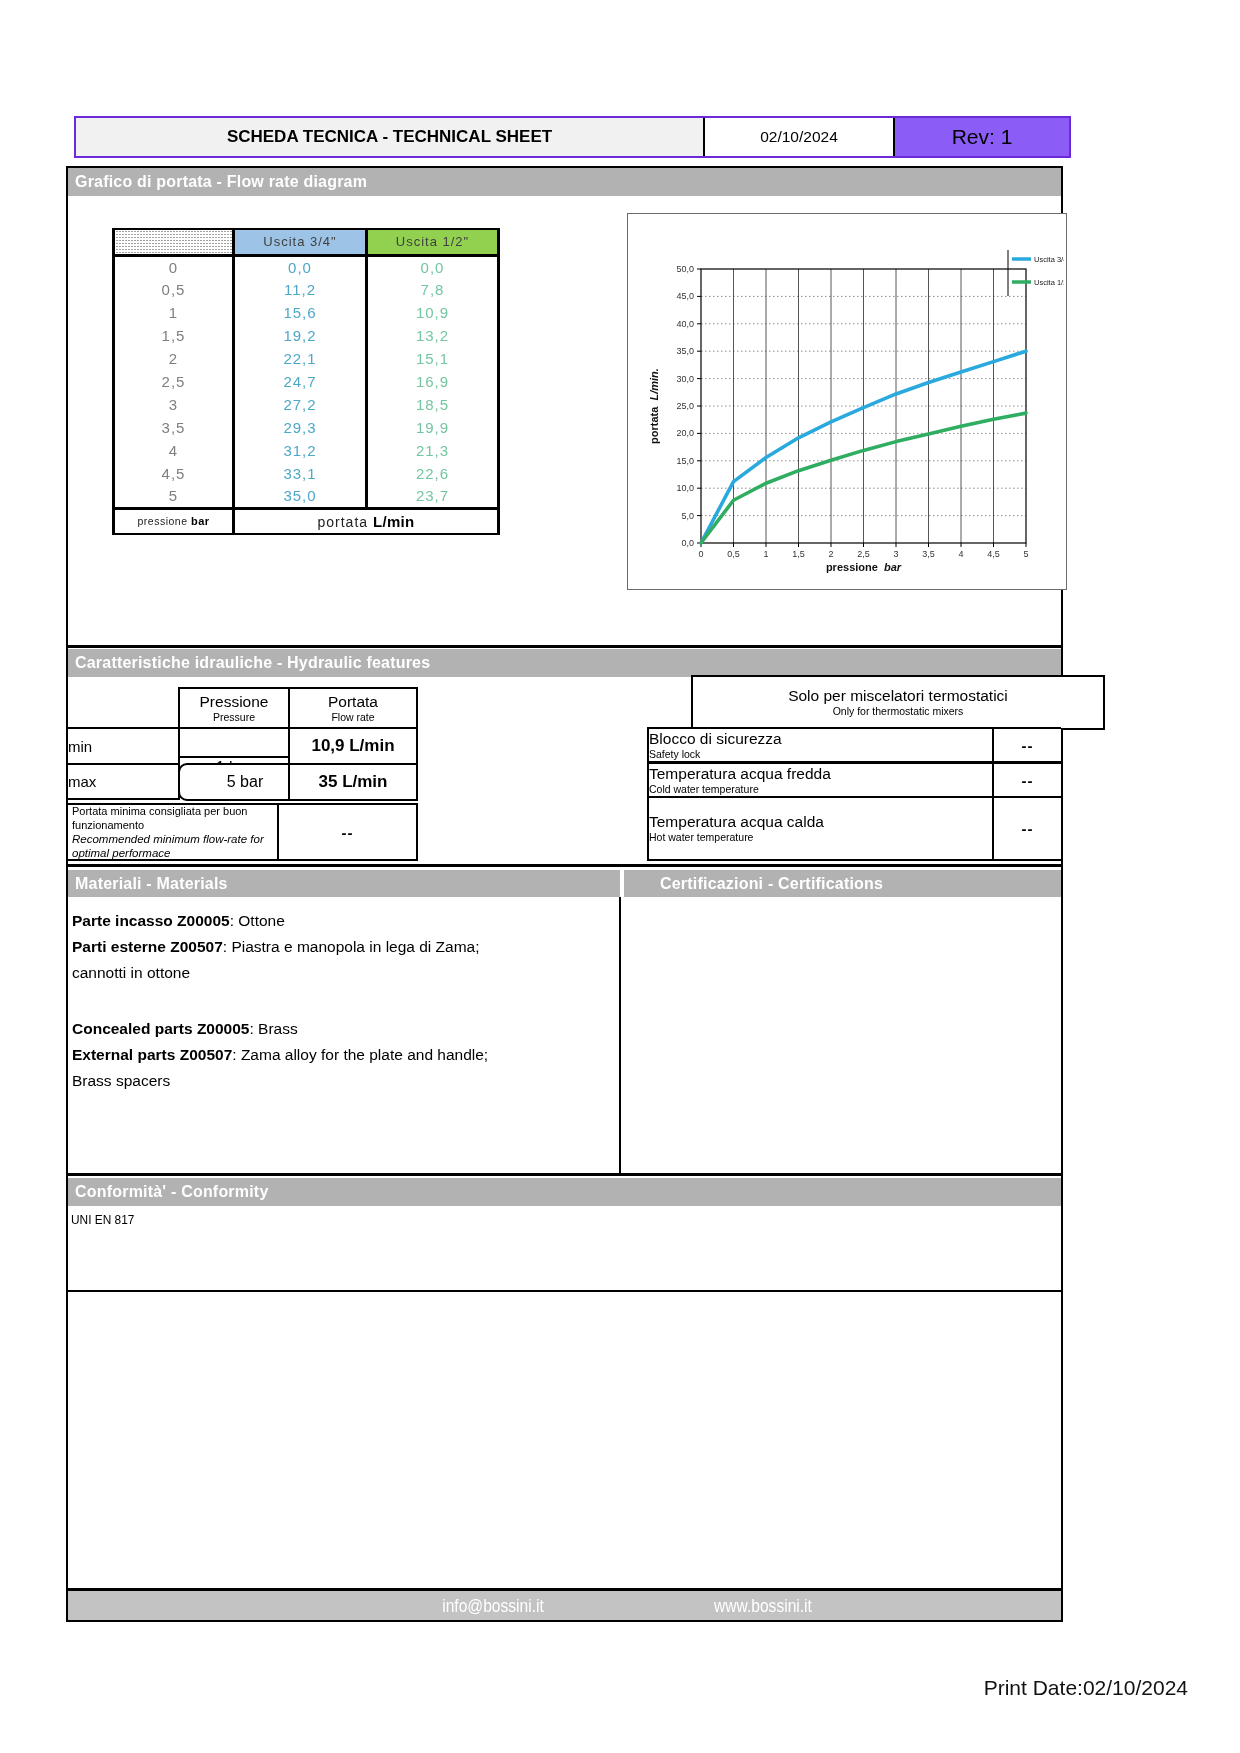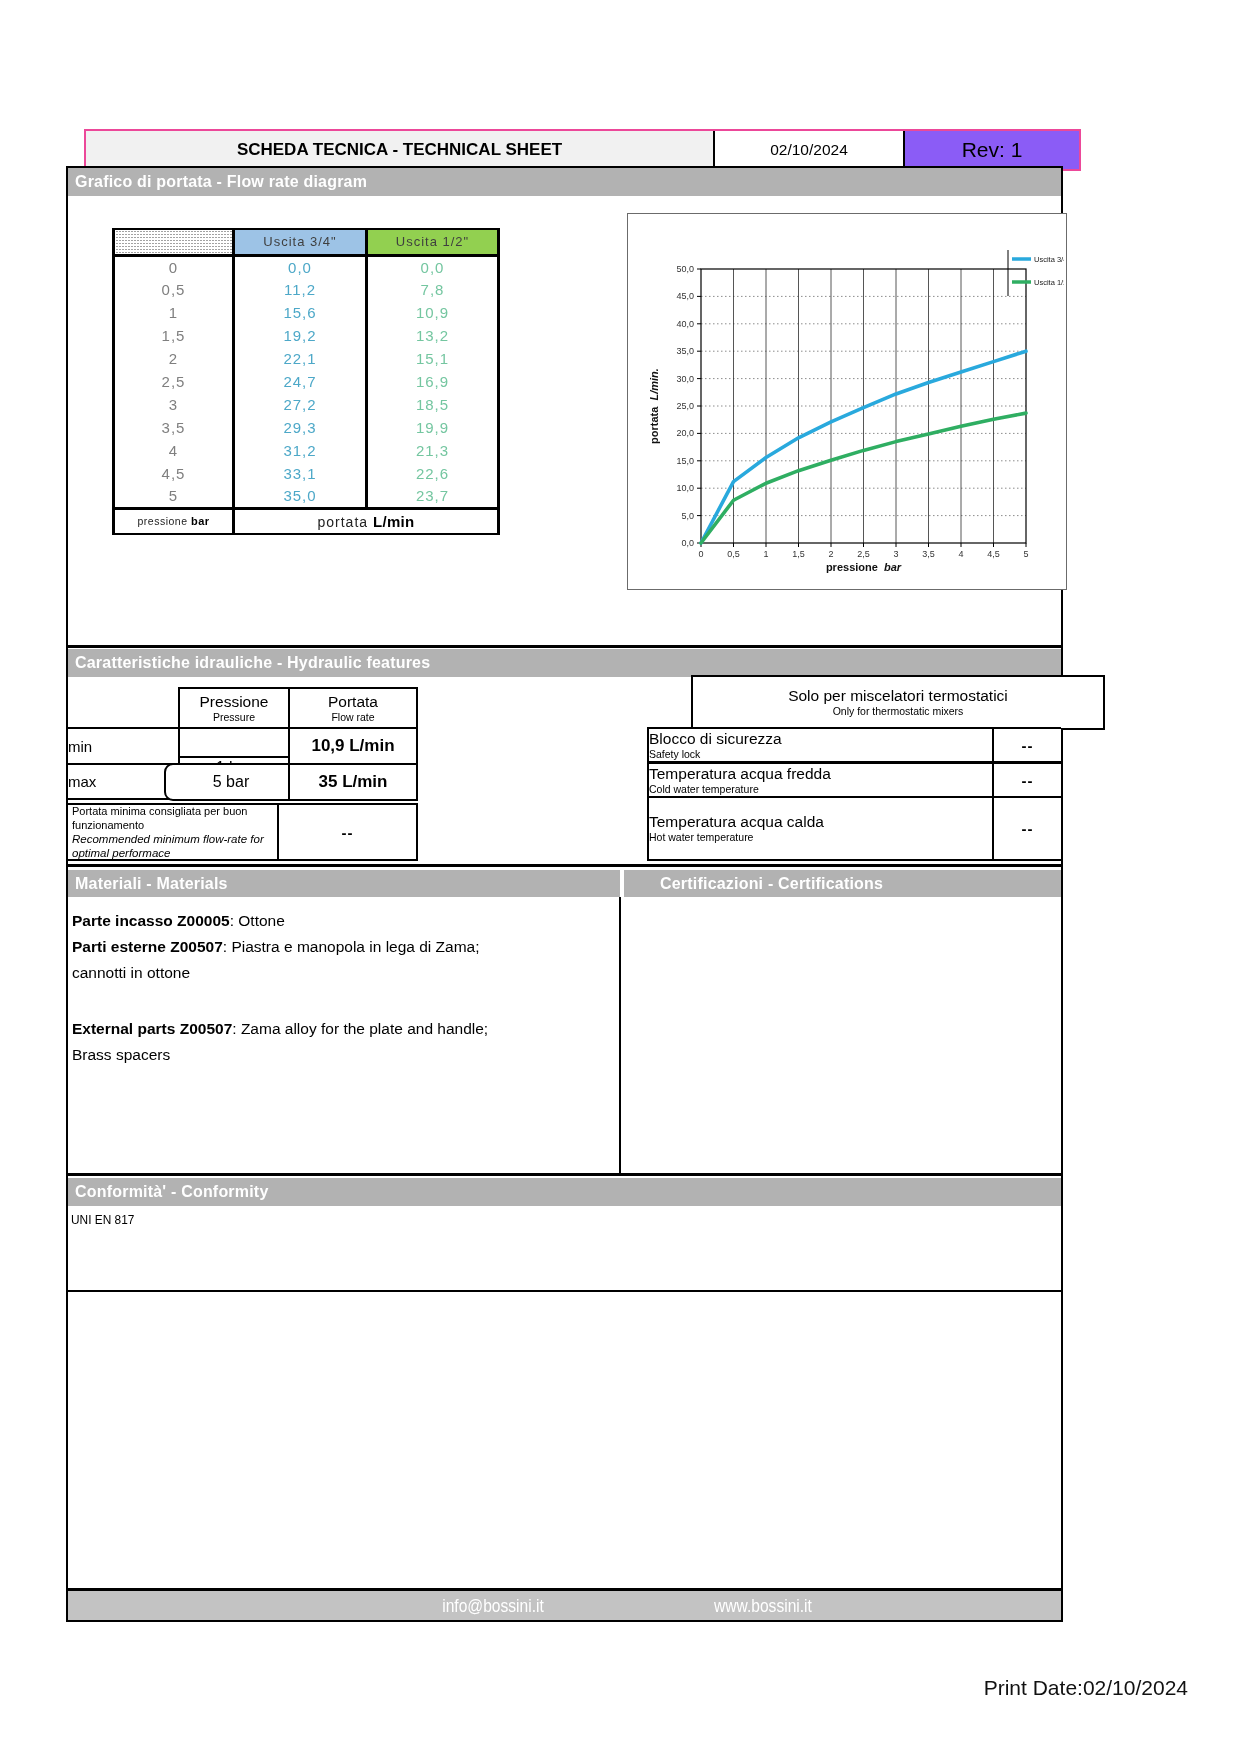--- a/index.html
+++ b/index.html
@@ -1,20 +1,20 @@
 <!DOCTYPE html>
 <html><head>
 <meta charset="utf-8">
 <style>
   html,body{margin:0;padding:0;background:#fff;}
   body{font-family:"Liberation Sans", sans-serif; color:#000;}
   .page{position:relative;width:1240px;height:1753px;background:#fff;overflow:hidden;}
 
   
-  .doc-header{position:absolute;left:84px;top:116px;width:993px;height:38px;border:2px solid #ec4899;display:flex;margin-top:13px;}
+  .doc-header{position:absolute;left:74px;top:116px;width:993px;height:38px;border:2px solid #6d28d9;display:flex;}
   .doc-header .cell{box-sizing:border-box;display:flex;align-items:center;justify-content:center;height:100%;}
   .dh-title{width:629px;background:#f1f1f1;border-right:2px solid #000;font-weight:bold;font-size:17px;}
   .dh-date{width:190px;background:#fff;border-right:2px solid #000;font-size:15.5px;}
   .dh-rev{flex:1;background:#8b5cf6;font-size:21px;}
 
   
   .main-box{position:absolute;left:66px;top:166px;width:993px;height:1452px;border:2px solid #000;}
 
   .secbar{position:absolute;left:0;width:993px;height:28px;background:#b2b2b2;color:#fff;font-weight:bold;font-size:16px;line-height:28px;padding-left:7px;box-sizing:border-box;letter-spacing:.2px;}
   .hl{position:absolute;left:0;width:993px;background:#000;}
@@ -260,21 +260,21 @@
     <div class="hcell" style="left:110px;top:588px;width:112px;height:23px;">
         <span class="hval">1 bar</span>
       </div>
     <div class="hcell" style="left:220px;top:559px;width:130px;height:38px;">
         <span class="hval-b">10,9 L/min</span>
       </div>
 
     <div class="hcell hc-right hc-noleft" style="left:0;top:595px;width:112px;height:37px;">
         <span class="hlabel">max</span>
       </div>
-    <div class="hcell" style="left:96px;top:595px;width:134px;height:38px;border-radius:9px;">
+    <div class="hcell" style="left:110px;top:595px;width:134px;height:38px;border-radius:9px;">
         <span class="hval">5 bar</span>
       </div>
     <div class="hcell" style="left:220px;top:595px;width:130px;height:38px;">
         <span class="hval-b">35 L/min</span>
       </div>
 
     <div class="hcell hc-noleft" style="left:0;top:635px;width:211px;height:58px;align-items:flex-start;padding:2px 4px;">
       <span class="note-it">Portata minima consigliata per buon funzionamento</span>
       <span class="note-en">Recommended minimum flow-rate for optimal performace</span>
     </div>
@@ -313,20 +313,21 @@
     <div class="hl" style="top:696px;height:3px;"></div>
     <div class="secbar" style="top:702px;width:552px;height:27px;line-height:27px;">Materiali - Materials</div>
     <div class="secbar" style="left:556px;top:702px;width:437px;height:27px;line-height:27px;padding-left:36px;">Certificazioni - Certifications</div>
     <div class="vdivider" style="left:551px;top:729px;height:279px;"></div>
 
     <div class="mat-text">
         <div class="mat-line"><b>Parte incasso Z00005</b><span>: Ottone</span></div>
         <div class="mat-line"><b>Parti esterne Z00507</b><span>: Piastra e manopola in lega di Zama;</span></div>
         <div class="mat-line"><span>cannotti in ottone</span></div>
         <div class="mat-blank"></div>
+        <div class="mat-line"><b>Concealed parts Z00005</b><span>: Brass</span></div>
         <div class="mat-line"><b>External parts Z00507</b><span>: Zama alloy for the plate and handle;</span></div>
         <div class="mat-line"><span>Brass spacers</span></div>
       </div>
     <div style="position:absolute;left:556px;top:740px;width:430px;"></div>
 
     <div class="hl" style="top:1005px;height:3px;"></div>
     <div class="secbar" style="top:1010px;">Conformità' - Conformity</div>
     <div class="conformity-value">UNI EN 817</div>
     <div class="hl" style="top:1122px;height:2px;"></div>
 

